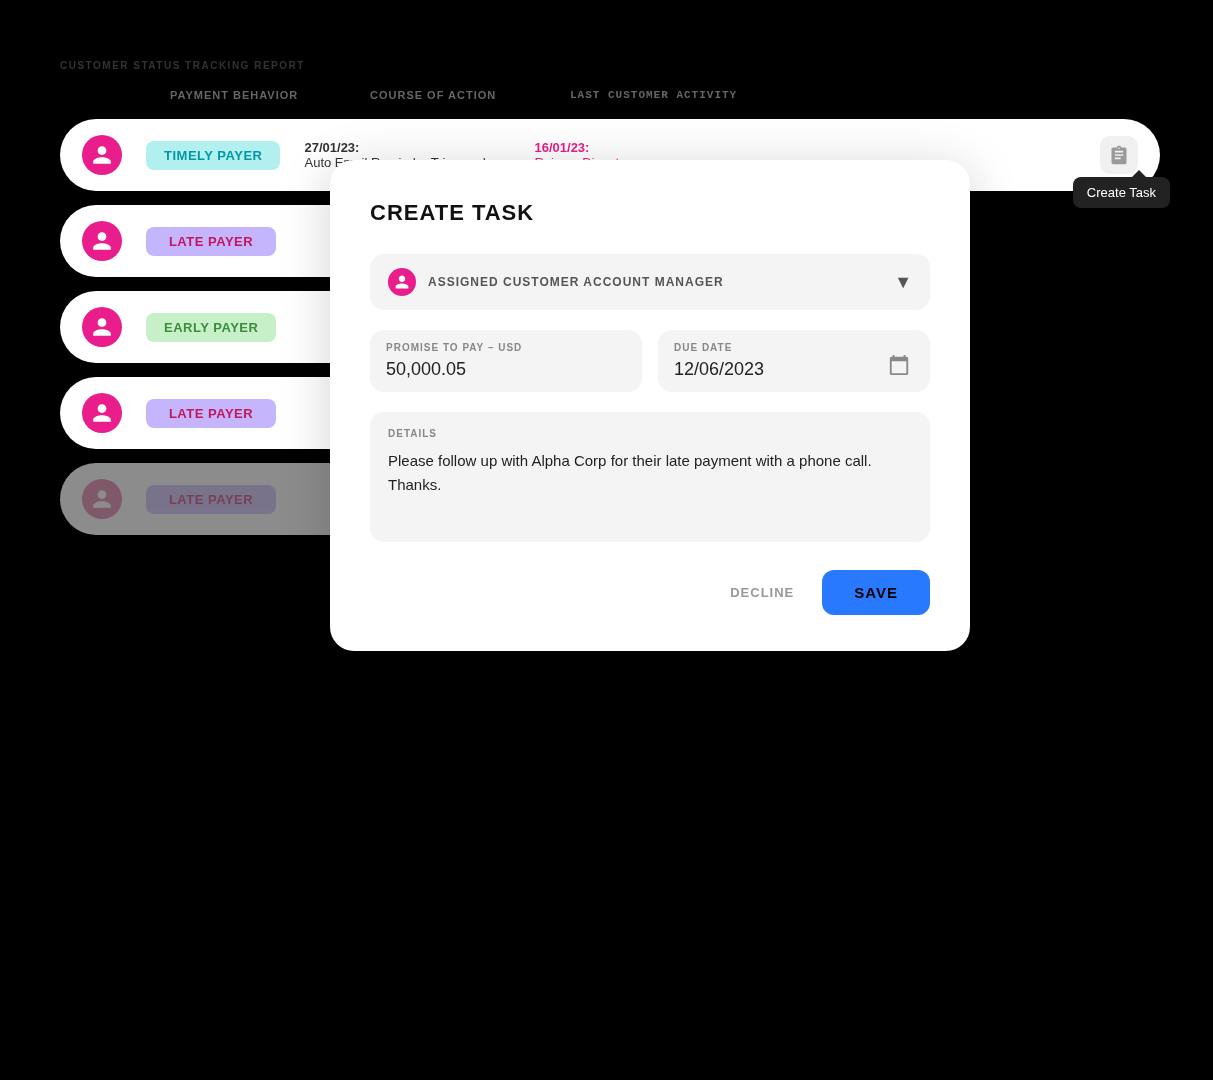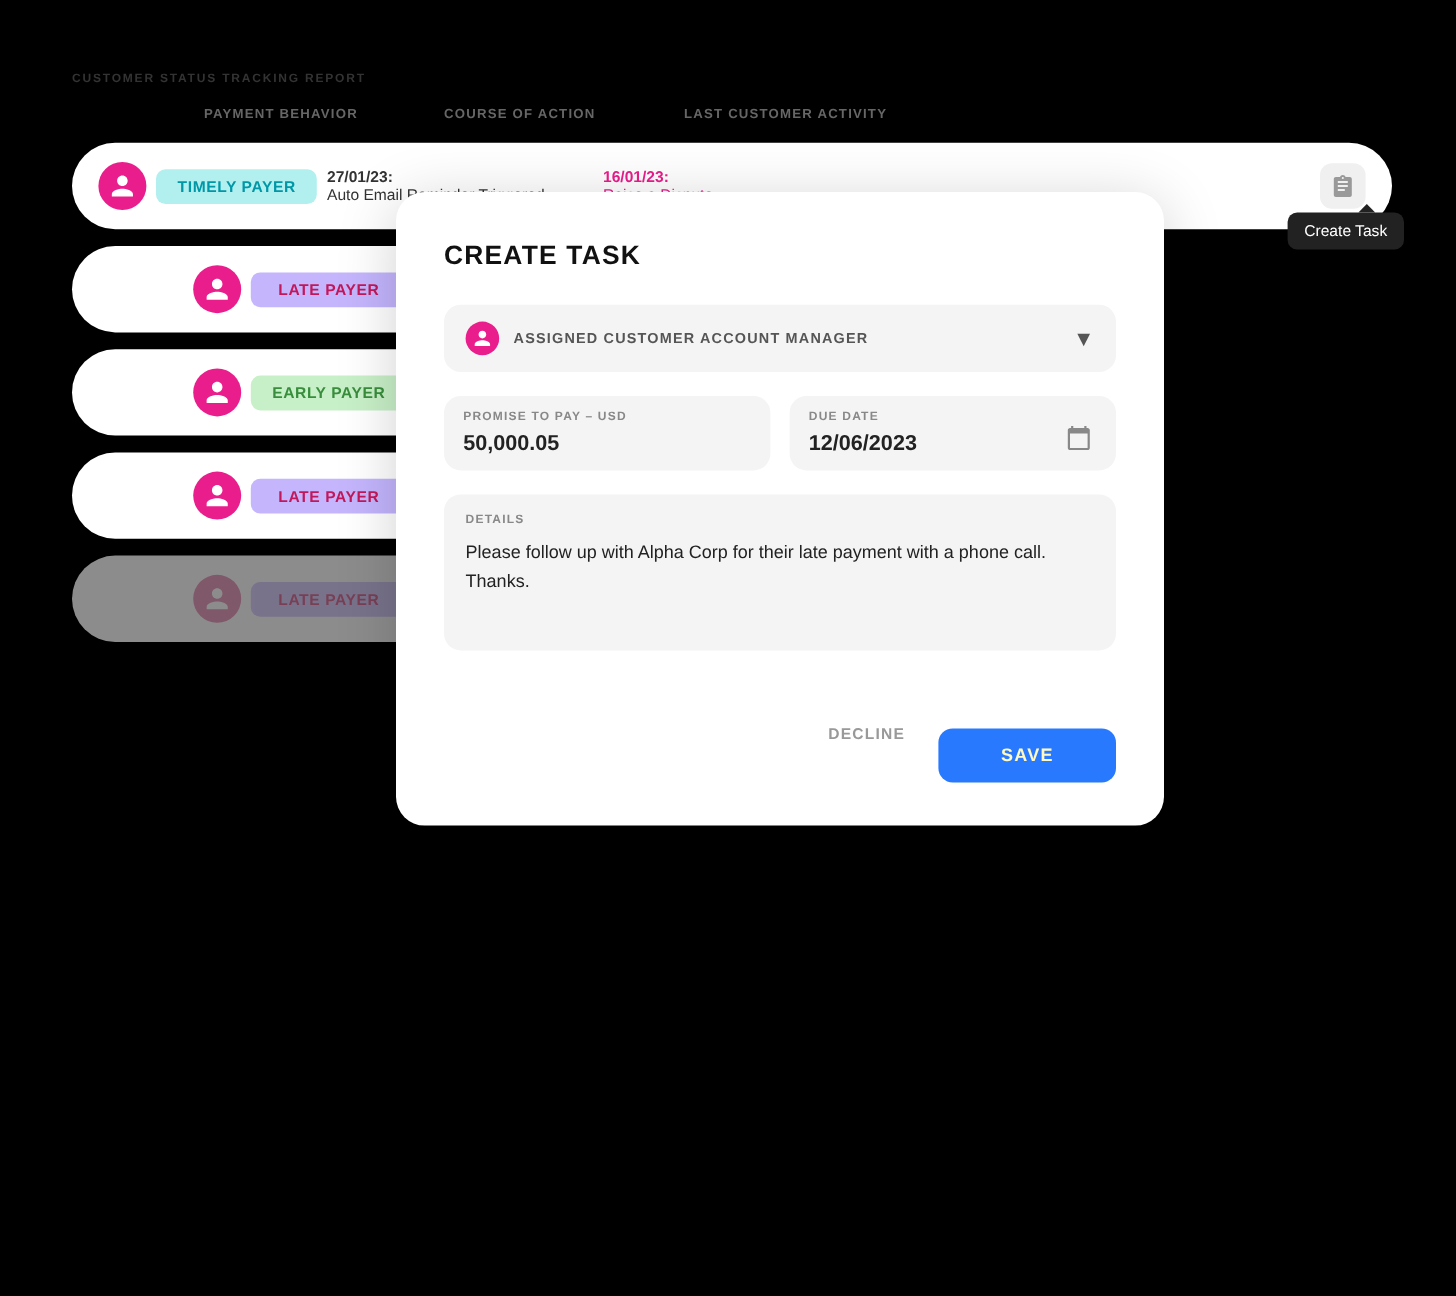--- a/index.html
+++ b/index.html
@@ -32,40 +32,39 @@
       padding-left: 110px;
     }
     .col-header {
       font-size: 11px;
       font-weight: 700;
       letter-spacing: 1px;
       color: #666;
       text-transform: uppercase;
       width: 200px;
     }
-    .col-header:last-child { width: 220px; }
+    .col-header:last-child { width: 220px; font-family: Liberation Mono, monospace; }
 
     
     .rows-section {
       display: flex;
       flex-direction: column;
       gap: 14px;
       position: relative;
     }
     .customer-row {
       background: #fff;
       border-radius: 50px;
       padding: 14px 22px;
       display: flex;
       align-items: center;
-      gap: 8px;
+      gap: 24px;
       box-shadow: 0 2px 12px rgba(0,0,0,0.08);
       height: 72px;
       position: relative;
-      justify-content: center;
     }
     .customer-row.faded { opacity: 0.55; }
 
     .avatar-circle {
       width: 40px;
       height: 40px;
       border-radius: 50%;
       background: #e91e8c;
       display: flex;
       align-items: center;
@@ -206,21 +205,21 @@
     .input-label {
       font-size: 10px;
       font-weight: 700;
       letter-spacing: 1px;
       color: #888;
       text-transform: uppercase;
       margin-bottom: 6px;
     }
     .input-value {
       font-size: 18px;
-      font-weight: 700;
+      font-weight: 400;
       color: #222;
     }
     .date-field {
       background: #f4f4f4;
       border-radius: 14px;
       padding: 12px 16px;
       flex: 1;
       display: flex;
       align-items: flex-end;
       gap: 10px;
@@ -267,30 +266,29 @@
       font-weight: 700;
       letter-spacing: 1px;
       color: #999;
       text-transform: uppercase;
       background: none;
       border: none;
       cursor: pointer;
     }
     .save-btn {
       background: #2979ff;
-      color: #fef9c3;
+      color: #000000;
       border: none;
       border-radius: 12px;
-      padding: 14px 52px;
+      padding: 14px 32px;
       font-size: 15px;
       font-weight: 700;
       letter-spacing: 1px;
       text-transform: uppercase;
       cursor: pointer;
-      margin-top: 37px;
     }
 
     
     .row1-activities {
       display: flex;
       gap: 40px;
       flex: 1;
     }
   </style>
 </head>

